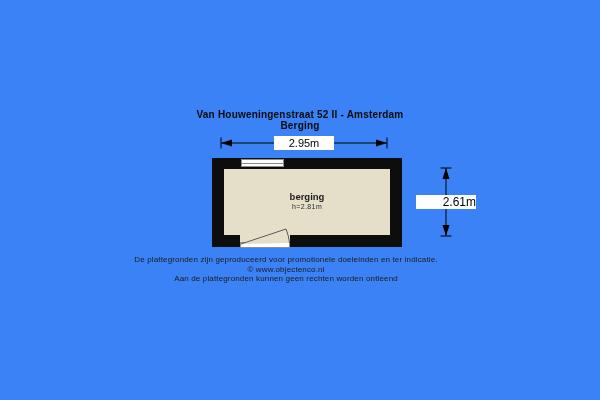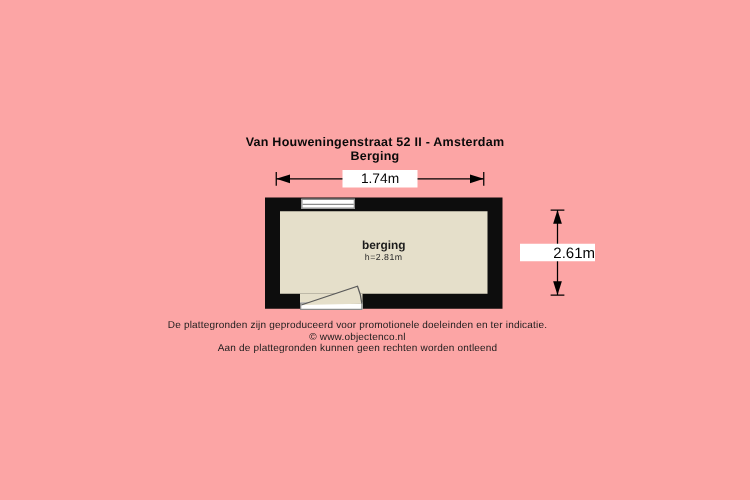--- a/index.html
+++ b/index.html
@@ -1,17 +1,17 @@
 <!DOCTYPE html>
 <html><head>
 <meta charset="utf-8">
 <style>
   html,body{margin:0;padding:0;background:#fff;}
   #canvas{
-    position:relative;width:600px;height:400px;background:#fca5a5;overflow:hidden;
+    position:relative;width:600px;height:400px;background:#3b82f6;overflow:hidden;
     font-family:"Liberation Sans",sans-serif;color:#111;
   }
   .abs{position:absolute;}
   
   .title{left:0;top:109px;width:600px;text-align:center;
          font-weight:bold;font-size:10px;line-height:11px;letter-spacing:.2px;color:#0a0a0a;}
   
   .outer-wall{left:212px;top:158px;width:190px;height:89px;}
   .floor{left:12px;top:11px;width:166px;height:66px;}
   .window{left:241px;top:159px;width:43px;height:8px;background:#fff;
@@ -46,21 +46,21 @@
     <div>Berging</div>
   </div>
 
   <svg class="abs dim-h-svg" viewBox="0 0 174 14" xmlns="http://www.w3.org/2000/svg">
     <line x1="4" y1="7" x2="170" y2="7" stroke="#000" stroke-width="1"></line>
     <line x1="4" y1="1.5" x2="4" y2="12.5" stroke="#000" stroke-width="1"></line>
     <line x1="170" y1="1.5" x2="170" y2="12.5" stroke="#000" stroke-width="1"></line>
     <polygon points="4,7 15,3.5 15,10.5" fill="#000"></polygon>
     <polygon points="170,7 159,3.5 159,10.5" fill="#000"></polygon>
   </svg>
-  <div class="abs dim-h-label">1.74m</div>
+  <div class="abs dim-h-label">2.95m</div>
 
   <div class="abs outer-wall" style="background-color: rgb(13, 13, 13);">
     <div class="abs floor" style="background-color: rgb(229, 223, 202);"></div>
   </div>
 
   <div class="abs window">
     <div class="window-mid"></div>
   </div>
 
   <div class="abs door-notch" style="background-color: rgb(229, 223, 202);"></div>

